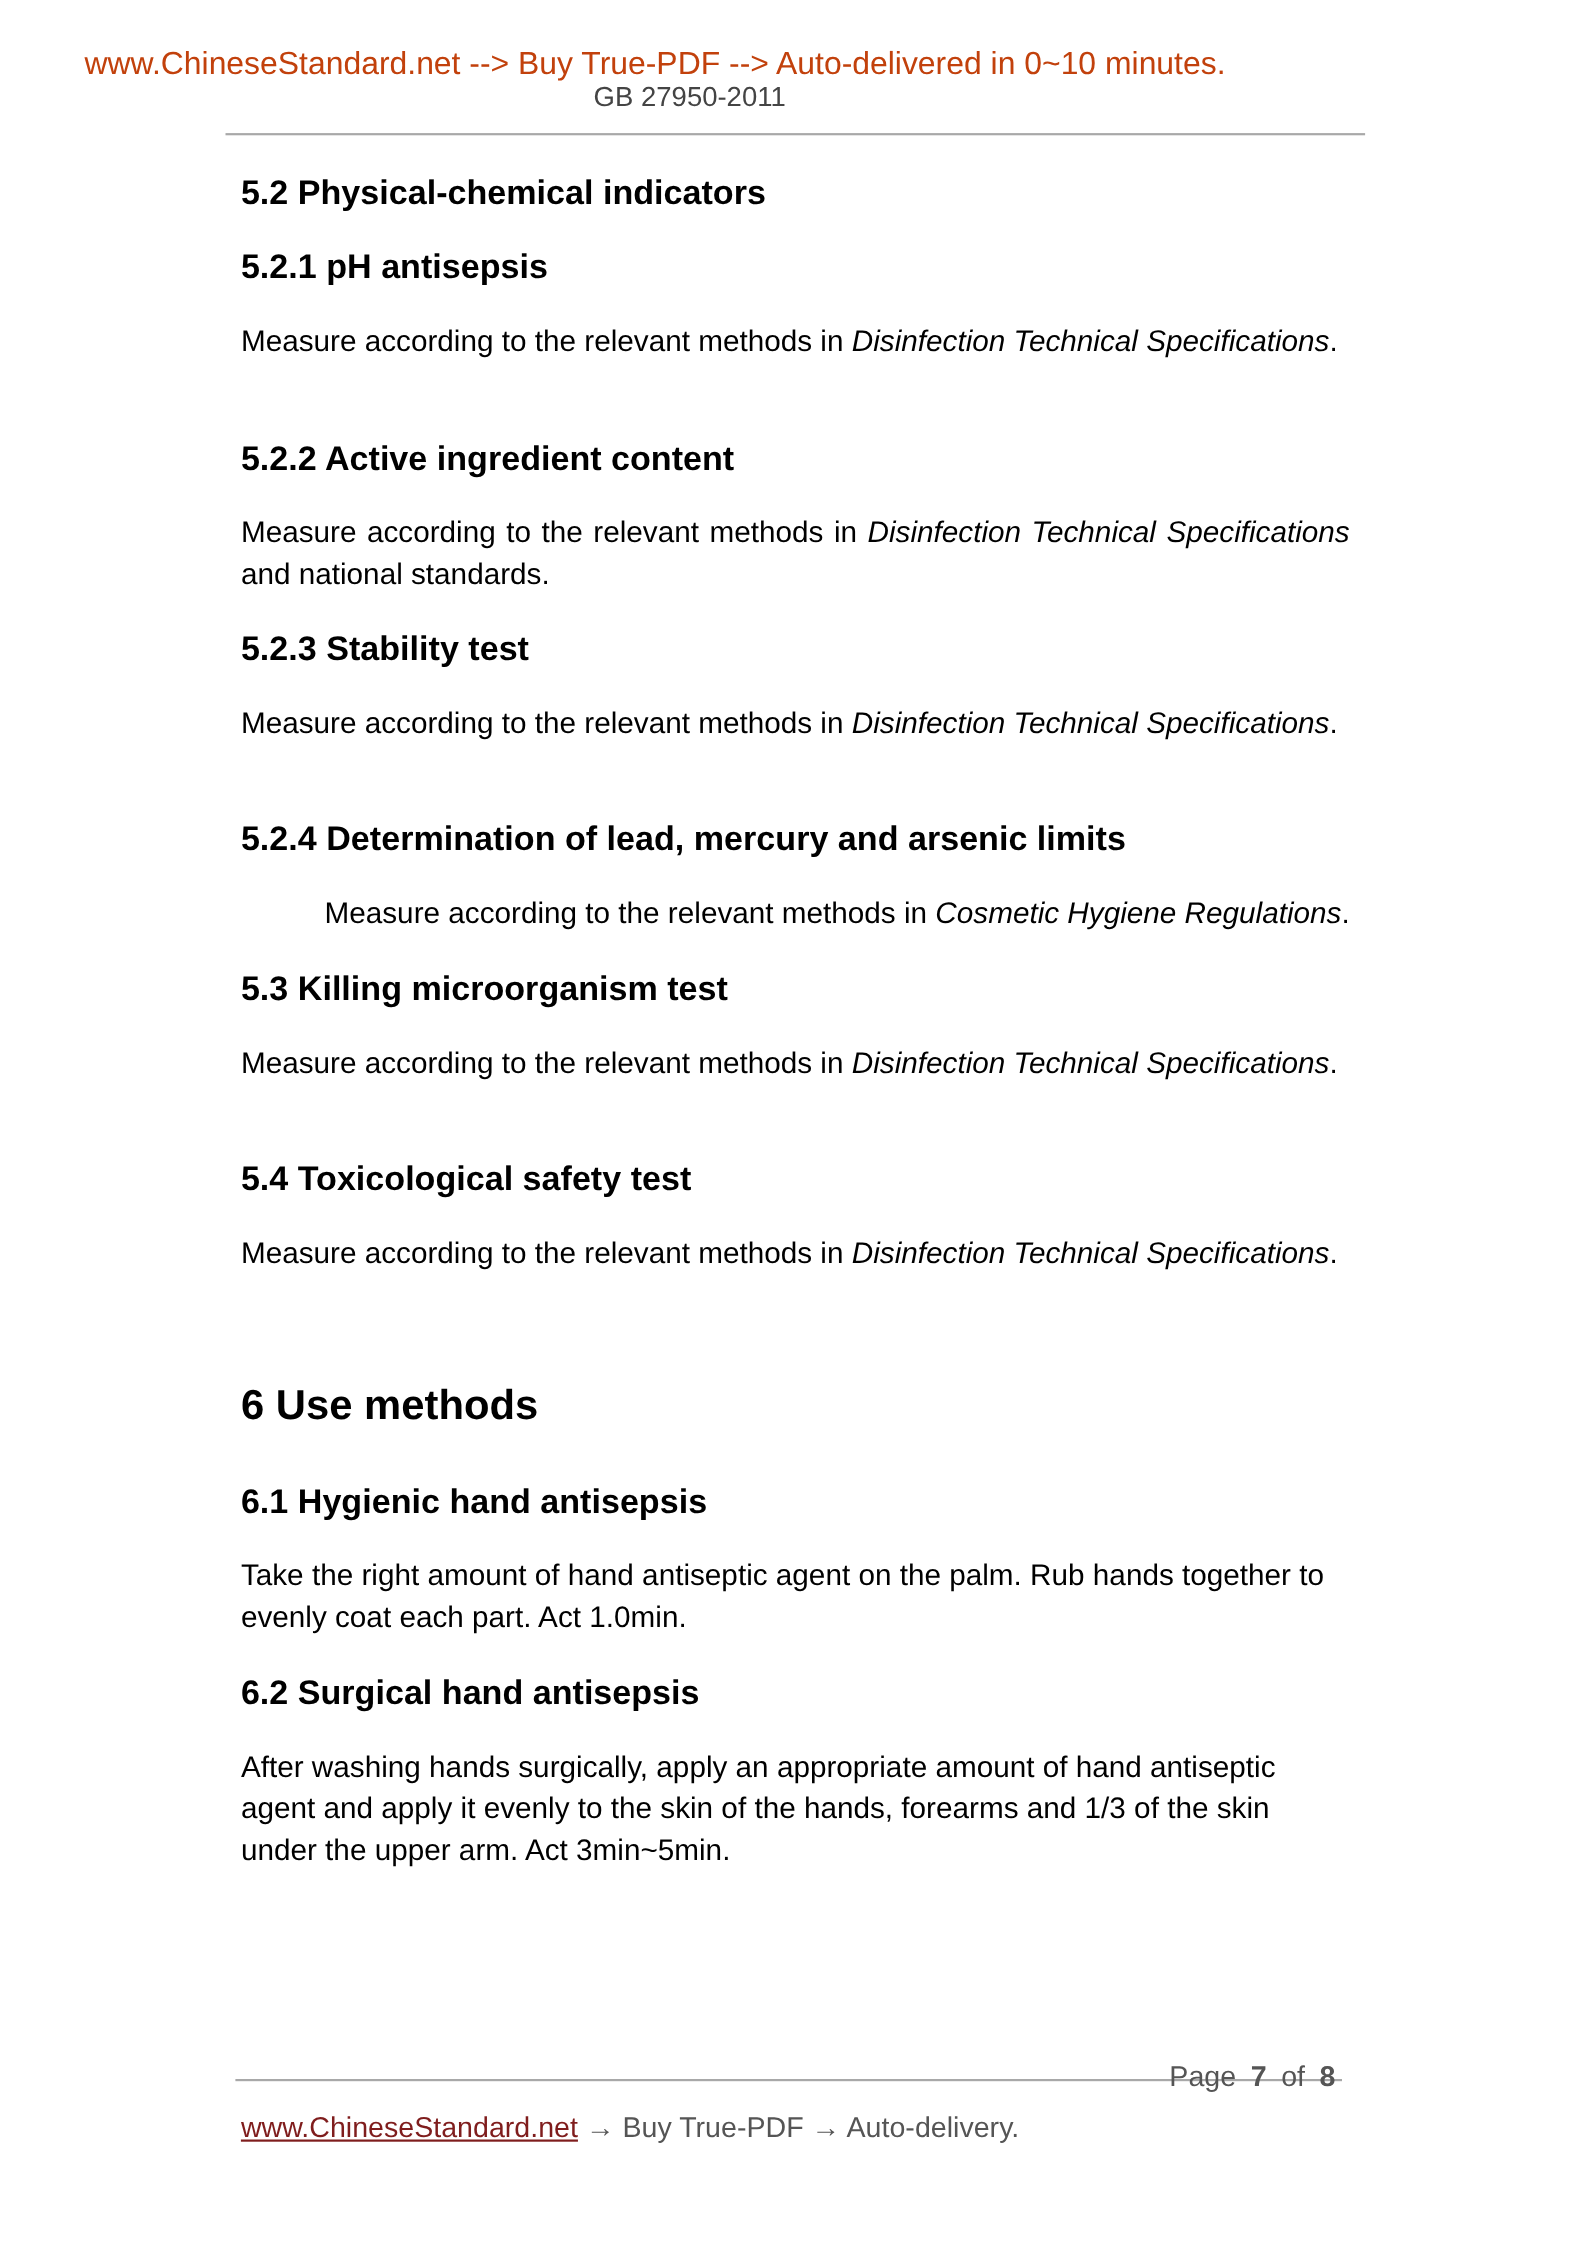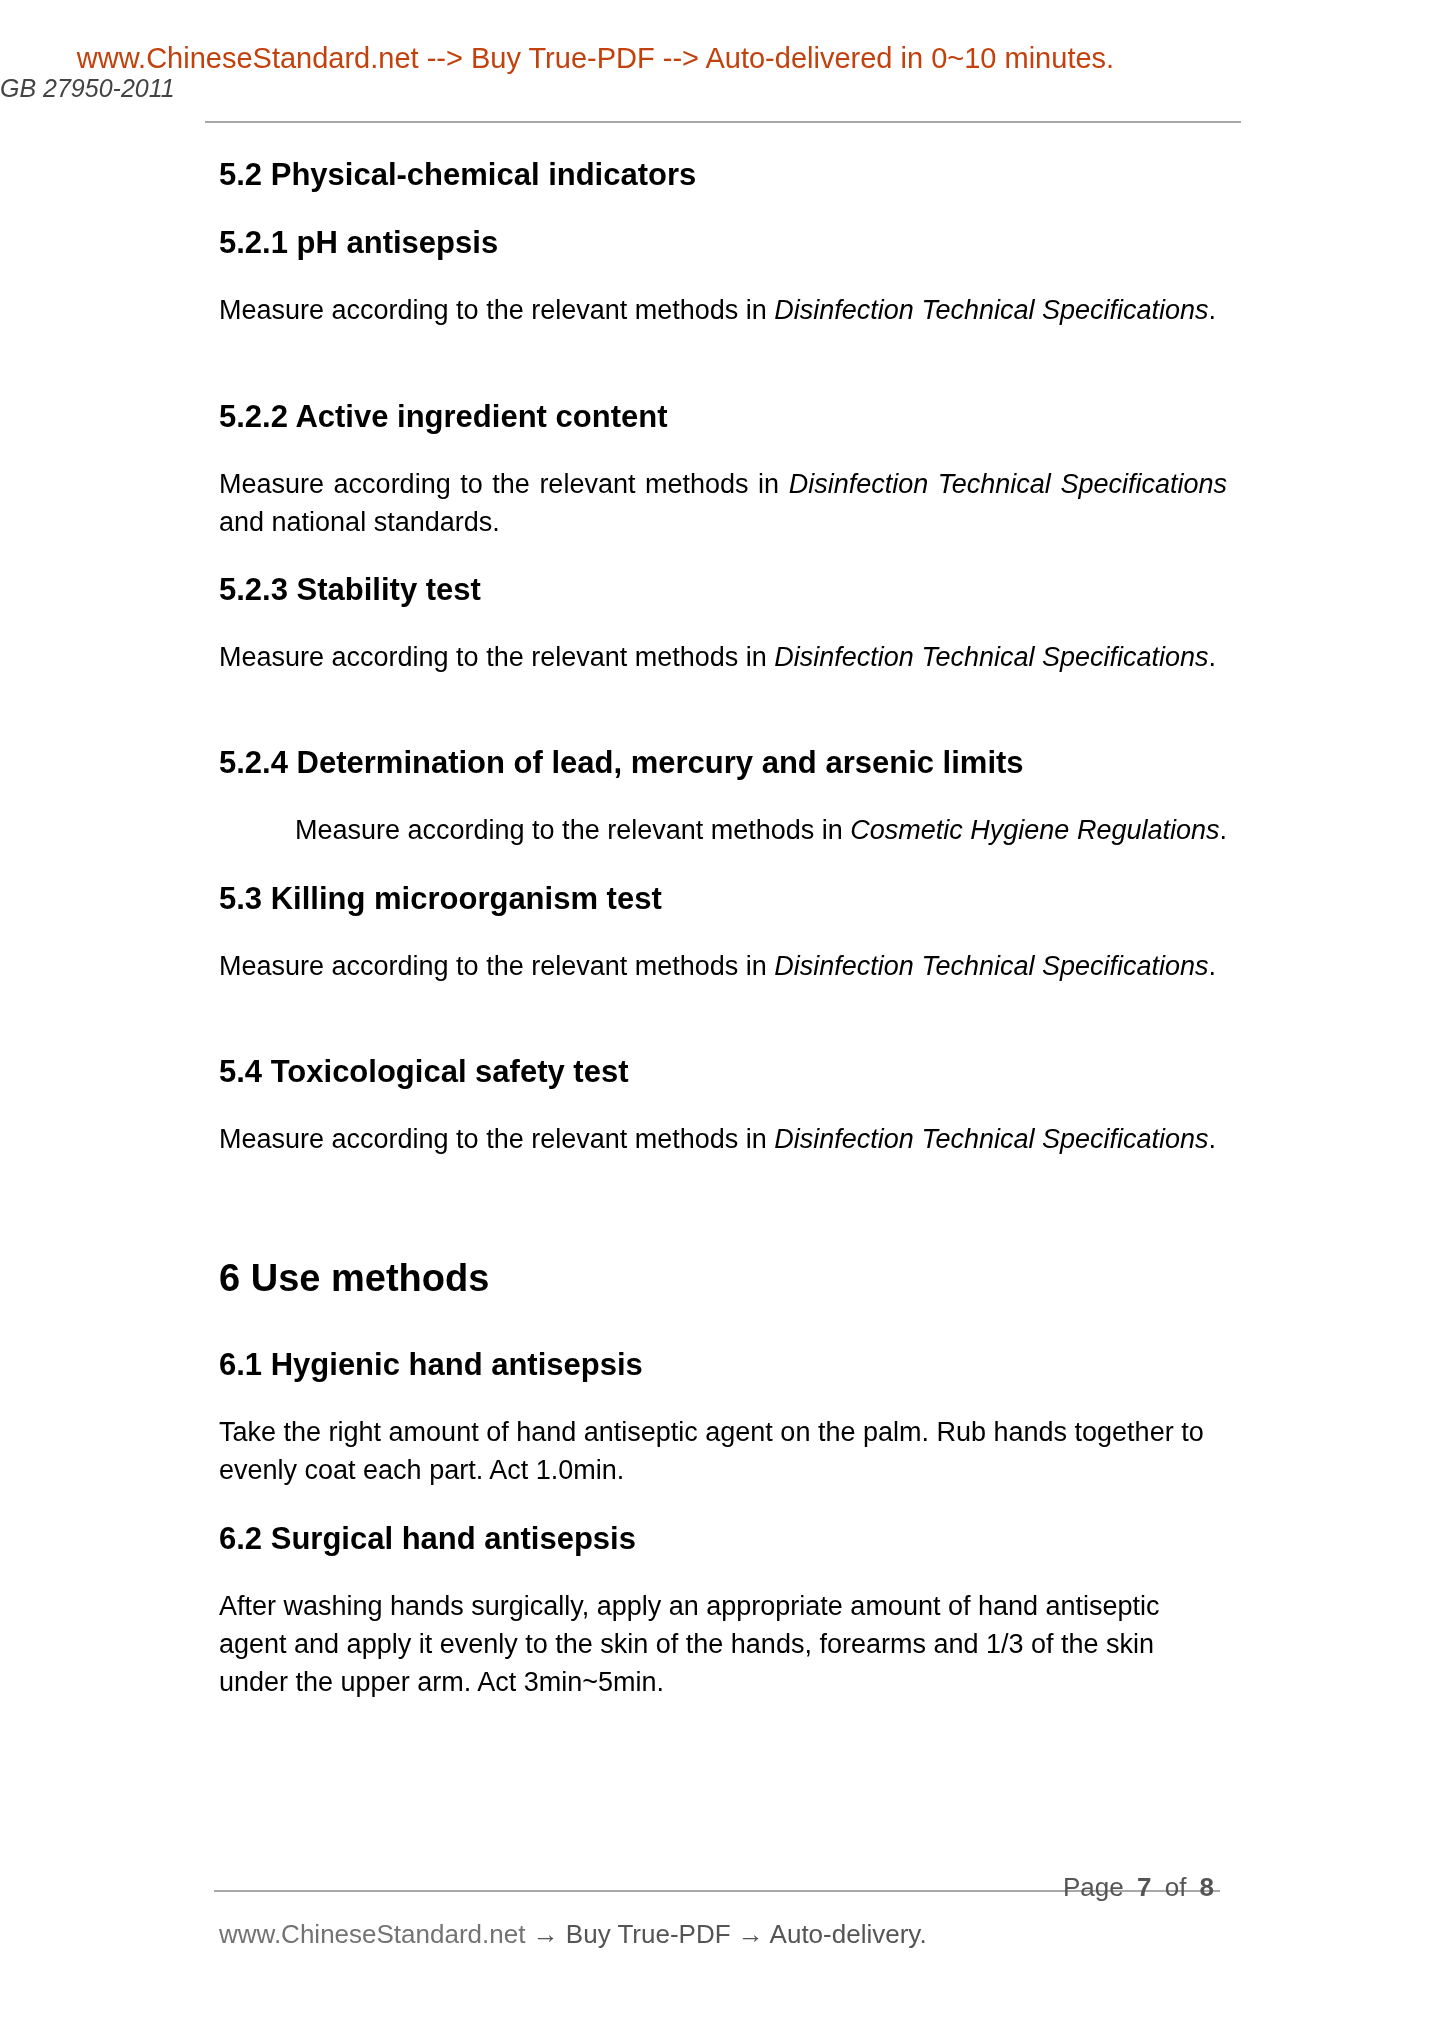--- a/index.html
+++ b/index.html
@@ -1,30 +1,30 @@
 <!DOCTYPE html>
 <html><head>
 <meta charset="utf-8">
 <style>
   html, body { margin: 0; padding: 0; background: #ffffff; }
   body { width: 1445px; height: 2044px; position: relative; overflow: hidden;
          font-family: "Liberation Sans", sans-serif; color: #000; }
   .header-line1 { position: absolute; left: 0; width: 1191px; top: 38px; text-align: center;
                   font-size: 29px; line-height: 40px; color: #c2410c; }
-  .header-line2 { position: absolute; left: 0; width: 1254px; top: 73px; text-align: left;
-                  font-size: 25px; line-height: 30px; color: #444; font-style: italic; }
+  .header-line2 { position: absolute; left: 0; width: 1254px; top: 73px; text-align: center;
+                  font-size: 25px; line-height: 30px; color: #444; }
   .header-rule { position: absolute; left: 205px; width: 1036px; top: 121px; height: 2px; background: #a8a8a8; }
   .content { position: absolute; left: 219px; width: 1008px; top: 0; }
   .h3 { position: absolute; left: 0; font-weight: bold; font-size: 31px; line-height: 36px; white-space: nowrap; }
   .h1 { position: absolute; left: 0; font-weight: bold; font-size: 38px; line-height: 46px; white-space: nowrap; }
   .para { position: absolute; left: 0; width: 1008px; font-size: 27px; line-height: 38px; text-align: justify; }
   .para em { font-style: italic; margin-top: 44px; }
   .footer-rule { position: absolute; left: 214px; width: 1006px; top: 1890px; height: 2px; background: #a8a8a8; }
   .footer-left { position: absolute; left: 219px; top: 1918px; font-size: 26px; line-height: 32px; color: #555; white-space: nowrap; }
-  .footer-left a { color: #737373; }
+  .footer-left a { color: #7f1d1d; text-decoration: underline; }
   .footer-right { position: absolute; left: 1063px; top: 1871px; font-size: 26px; line-height: 32px; color: #555; white-space: nowrap; word-spacing: 6px; }
   .footer-right b { font-weight: bold; }
 </style>
 </head>
 <body>
 
 <div class="header-line1">www.ChineseStandard.net --&gt; Buy True-PDF --&gt; Auto-delivered in 0~10 minutes.</div>
 <div class="header-line2">GB 27950-2011</div>
 <div class="header-rule"></div>
 

